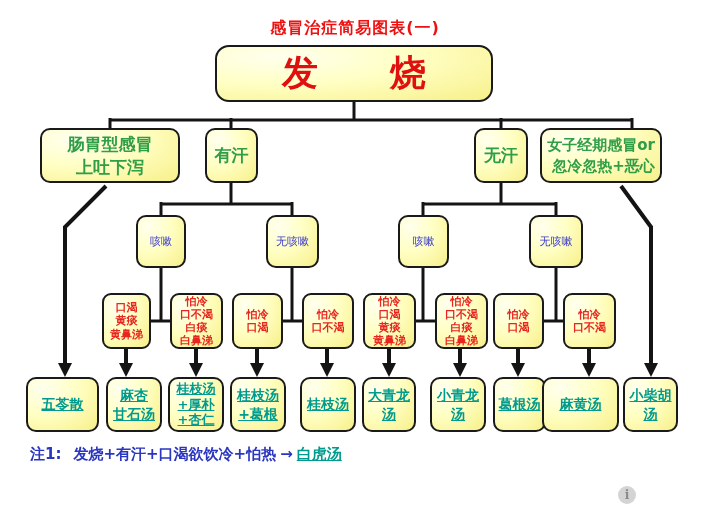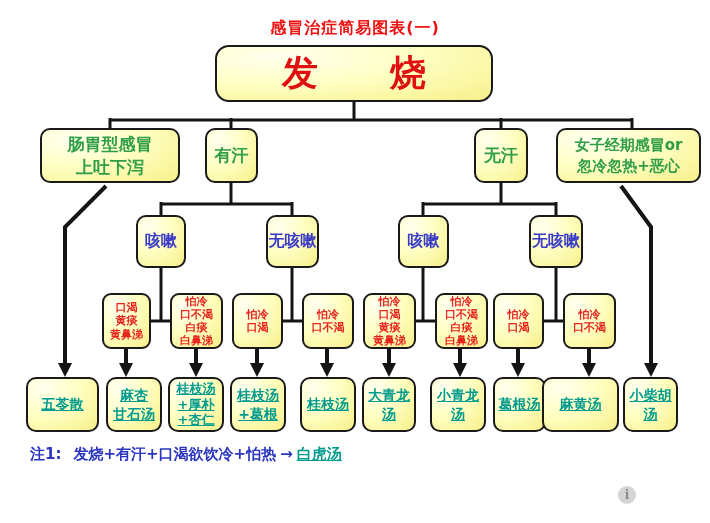--- a/index.html
+++ b/index.html
@@ -19,24 +19,24 @@
     display:flex;align-items:center;justify-content:center;text-align:center;
   }
   .ml{white-space:pre-line;}
   .b-main{left:215px;top:45px;width:278px;height:57px;border-radius:14px;}
   .b-main .ml{font-size:36px;font-weight:bold;color:#e01010;}
   .b2{top:128px;height:55px;}
   .b2 .ml{color:#2f9e47;font-weight:bold;font-size:17px;line-height:1.35;}
   .b-changwei{left:40px;width:140px;}
   .b-youhan{left:205px;width:53px;}
   .b-wuhan{left:474px;width:54px;}
-  .b-nvzi{left:556px;width:145px;}
+  .b-nvzi{left:540px;width:122px;text-align:right;}
   .b-nvzi .ml{font-size:15px;}
   .b3{top:215px;height:53px;}
-  .b3 .ml{color:#3a3ac8;font-weight:bold;font-size:16px;}
+  .b3 .ml{color:#3a3ac8;font-weight:normal;font-size:11px;}
   .b-k1{left:136px;width:50px;}
   .b-wk1{left:266px;width:53px;}
   .b-k2{left:398px;width:51px;}
   .b-wk2{left:529px;width:54px;}
   .b4{top:293px;height:56px;border-radius:9px;}
   .b4 .ml{color:#e8251f;font-weight:bold;font-size:11px;line-height:1.2;}
   .b-s1{left:102px;width:49px;}
   .b-s2{left:170px;width:53px;}
   .b-s3{left:232px;width:51px;}
   .b-s4{left:302px;width:52px;}

